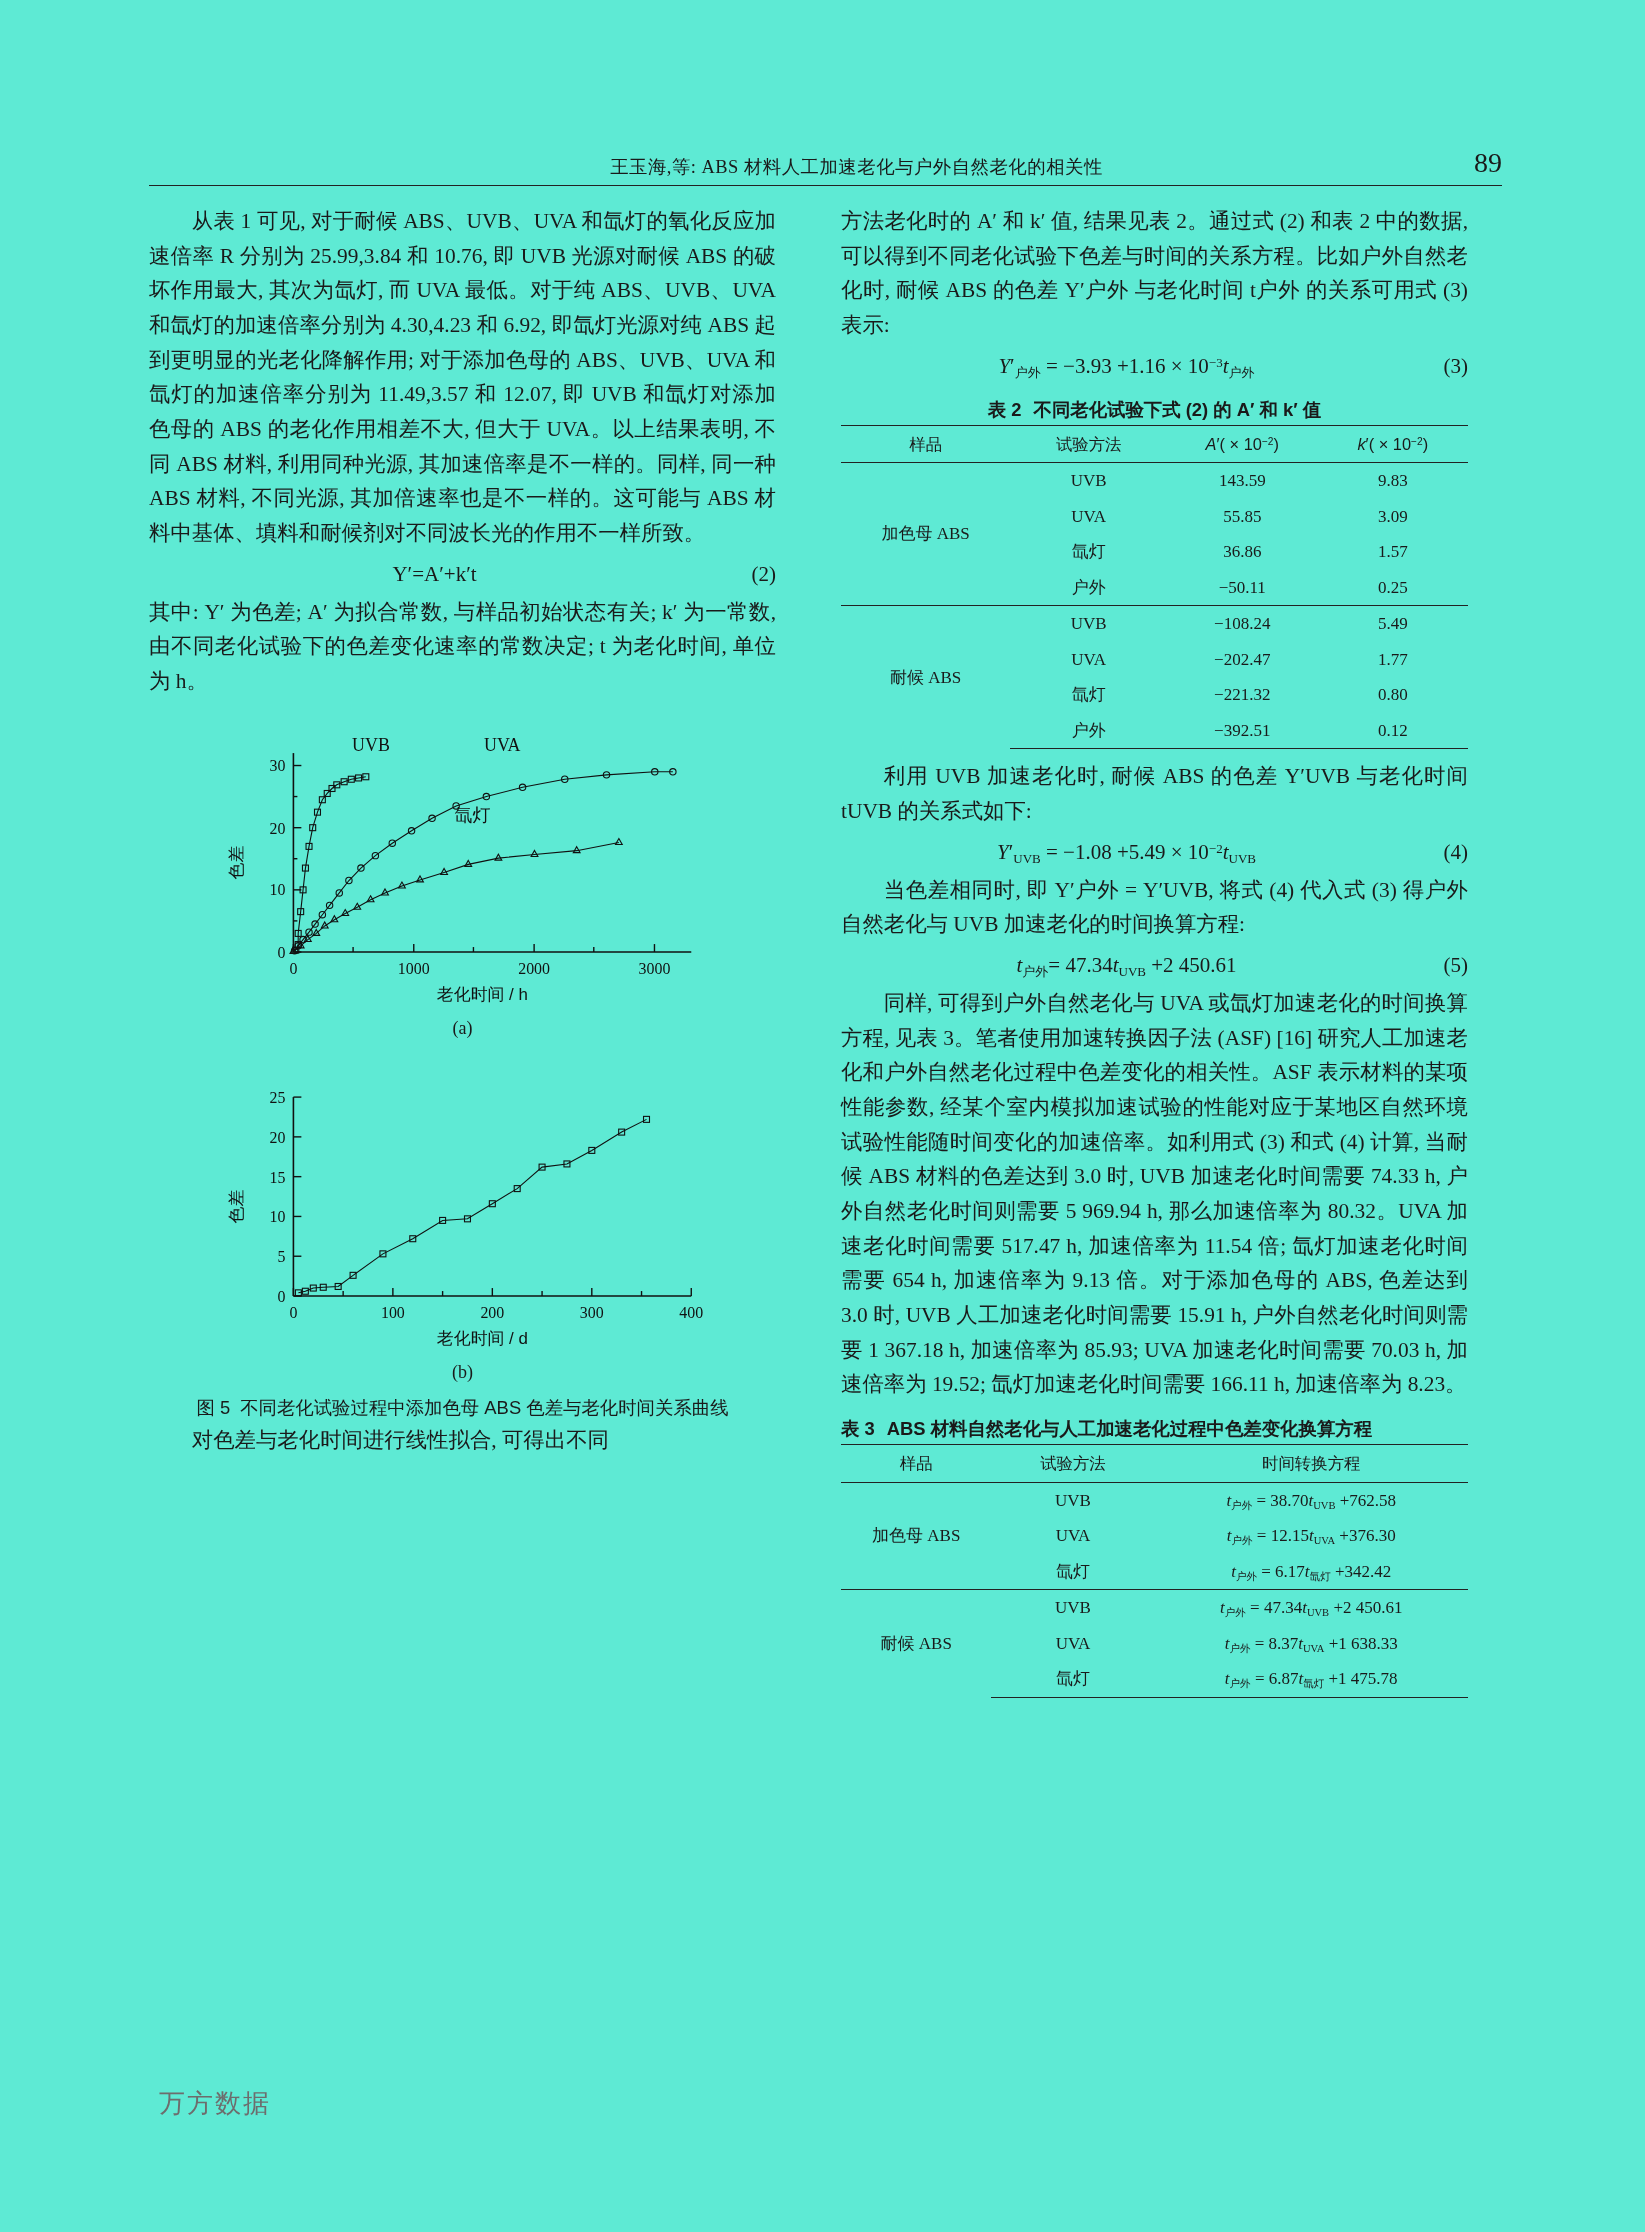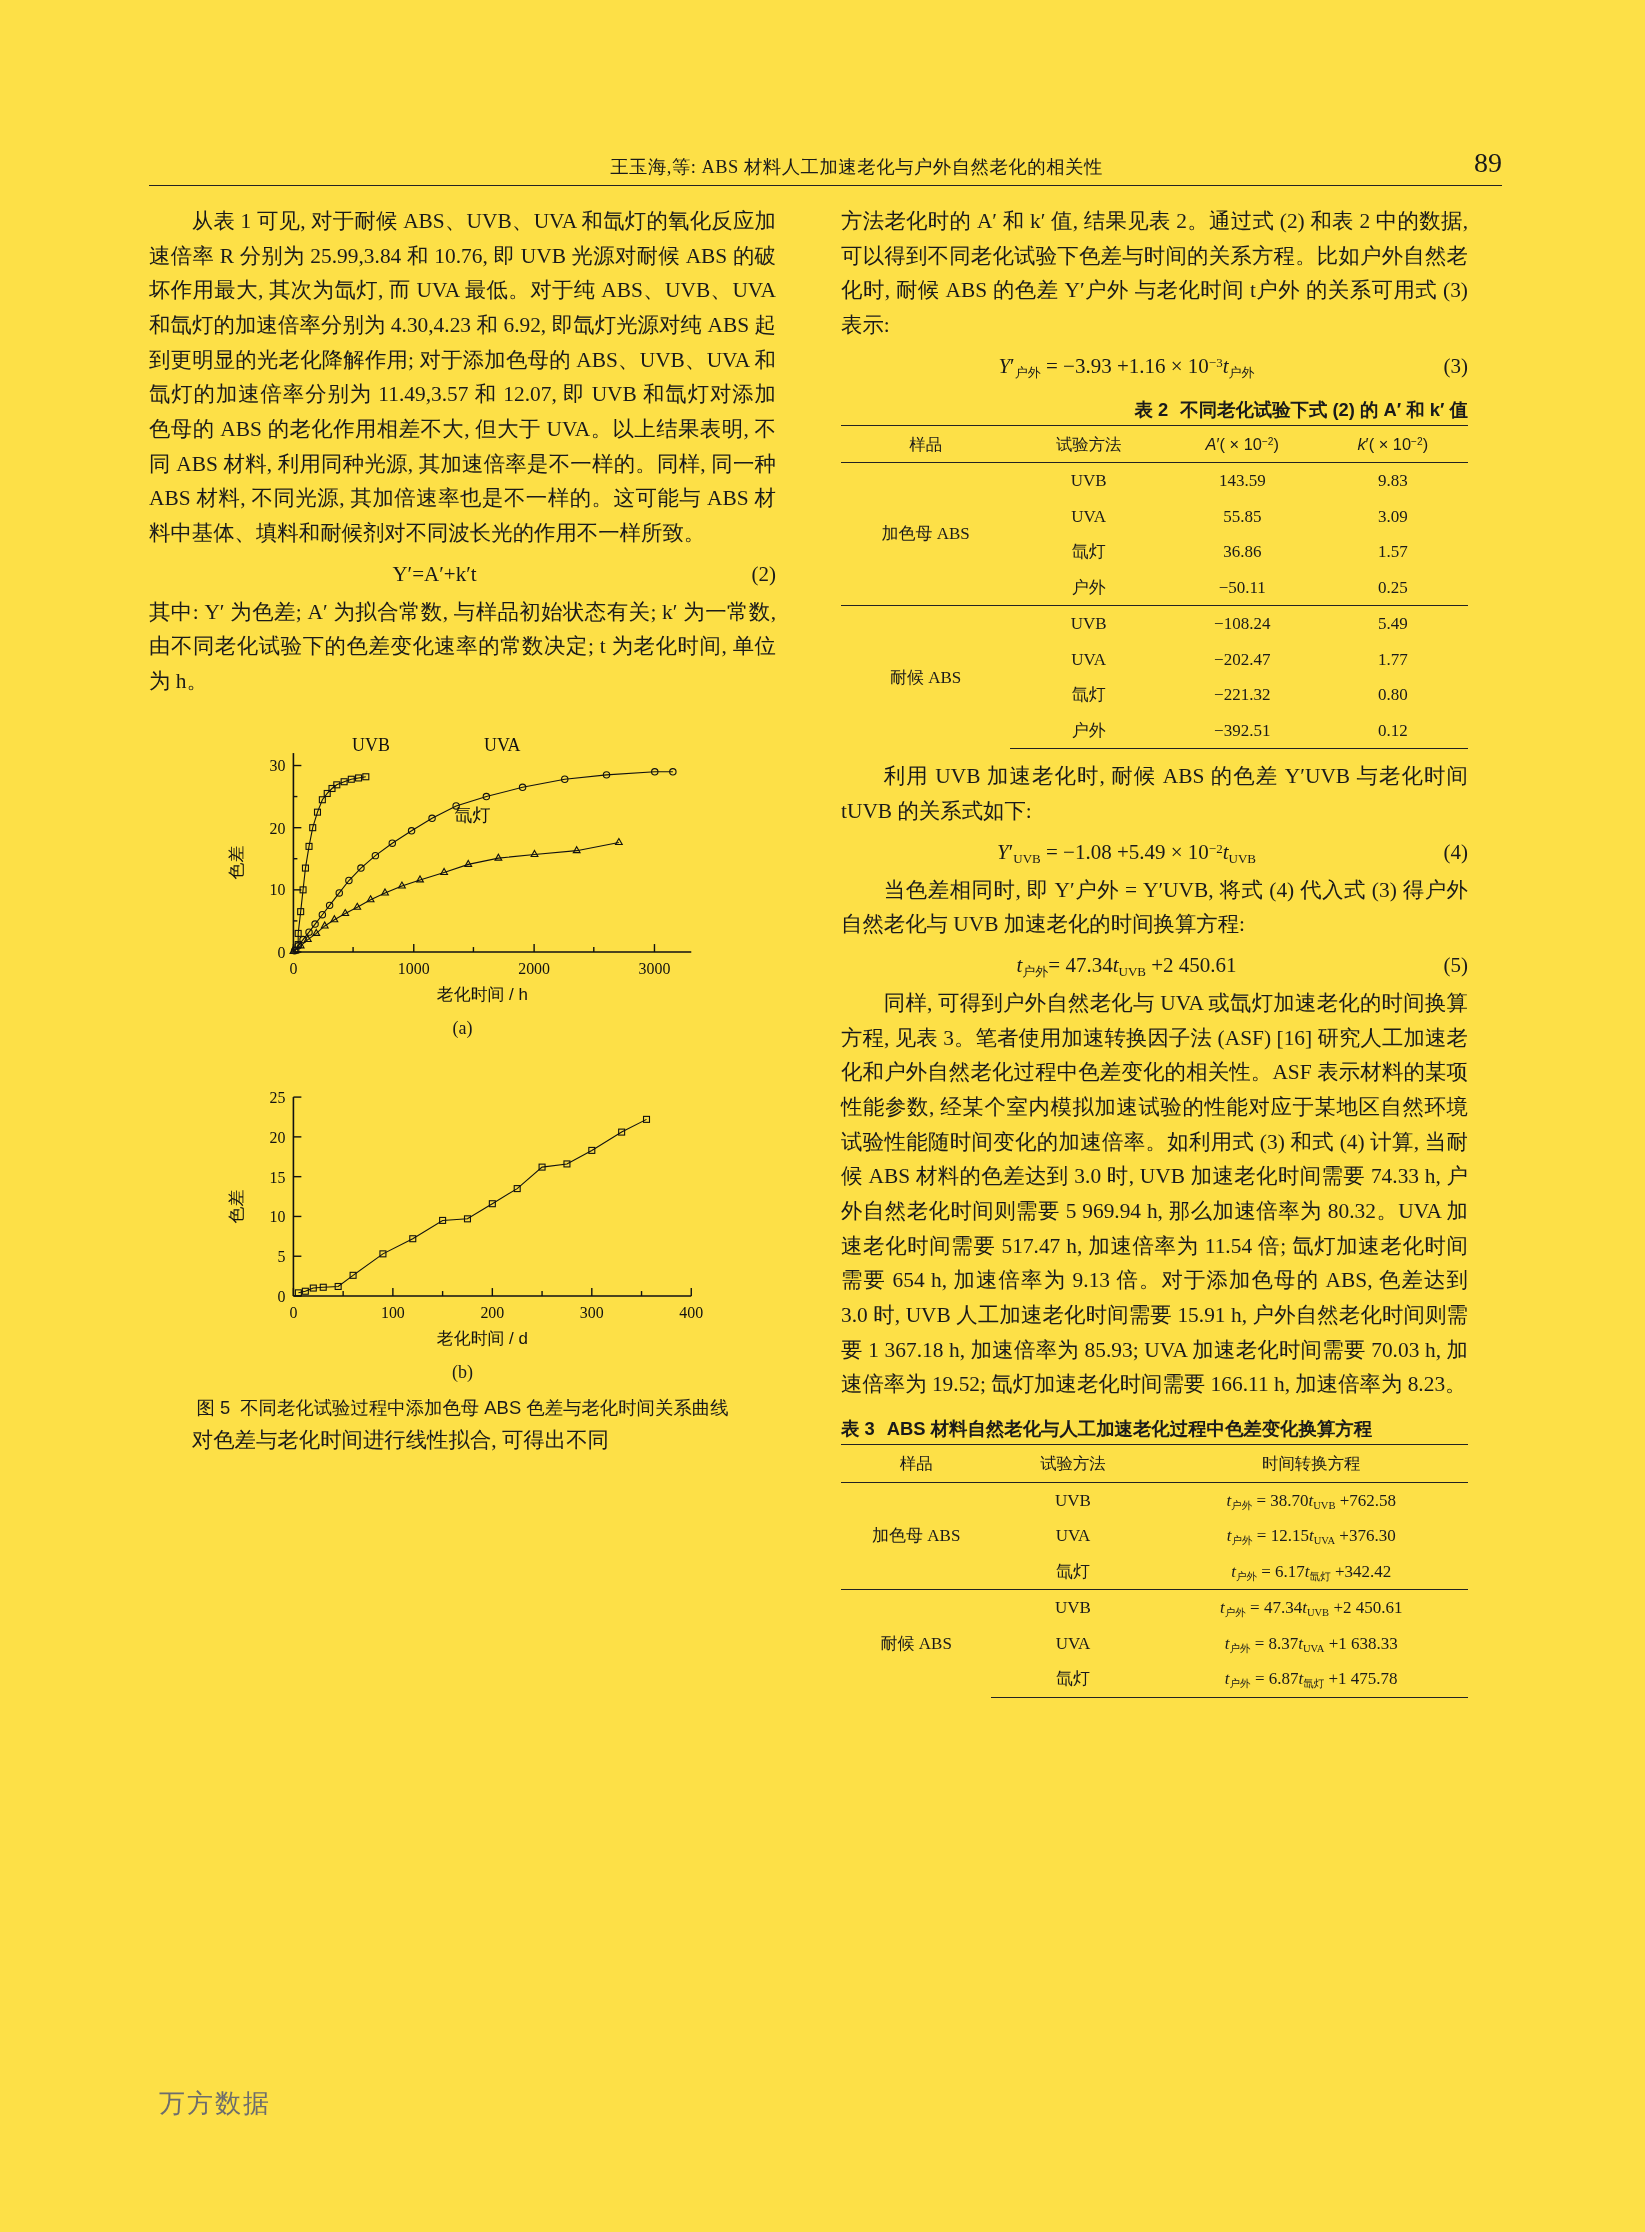--- a/index.html
+++ b/index.html
@@ -6,21 +6,21 @@
   body{
     width:1646px;height:2233px;
     font-family:"Liberation Serif", serif;
     color:#1a1a1a;
     position:relative;
     overflow:hidden;
   }
   .page{
     position:absolute;
     left:0;top:0;width:1646px;height:2233px;
-    background:#fde047;
+    background:#5eead4;
   }
   .header{
     position:absolute;
     left:149px;top:147px;width:1353px;
     display:flex;align-items:flex-end;justify-content:space-between;
     border-bottom:1.5px solid #222;
     padding-bottom:6px;
   }
   .header-title{
     font-size:18.4px;letter-spacing:0.5px;
@@ -47,21 +47,21 @@
     display:flex;align-items:center;
     margin:6px 0 4px 0;
     font-family:"Liberation Serif", serif;
   }
   .formula .body{flex:1;text-align:center;font-size:21px;}
   .formula .tag{width:56px;text-align:right;font-size:21px;}
   i.v{font-style:italic;}
   sub{font-size:.62em;vertical-align:-.28em;}
   sup{font-size:.62em;vertical-align:.48em;}
   .tbl-cap{
-    text-indent:0;text-align:right;font-size:18.4px;
+    text-indent:0;text-align:center;font-size:18.4px;
     font-family:"Liberation Sans", sans-serif;
     font-weight:bold;margin:12px 0 0 0;
   }
   .tbl-cap .lbl{margin-right:12px;}
   table.data{
     width:100%;border-collapse:collapse;
     font-size:17px;margin-top:0;
     font-family:"Liberation Serif", serif;
   }
   table.data th{

